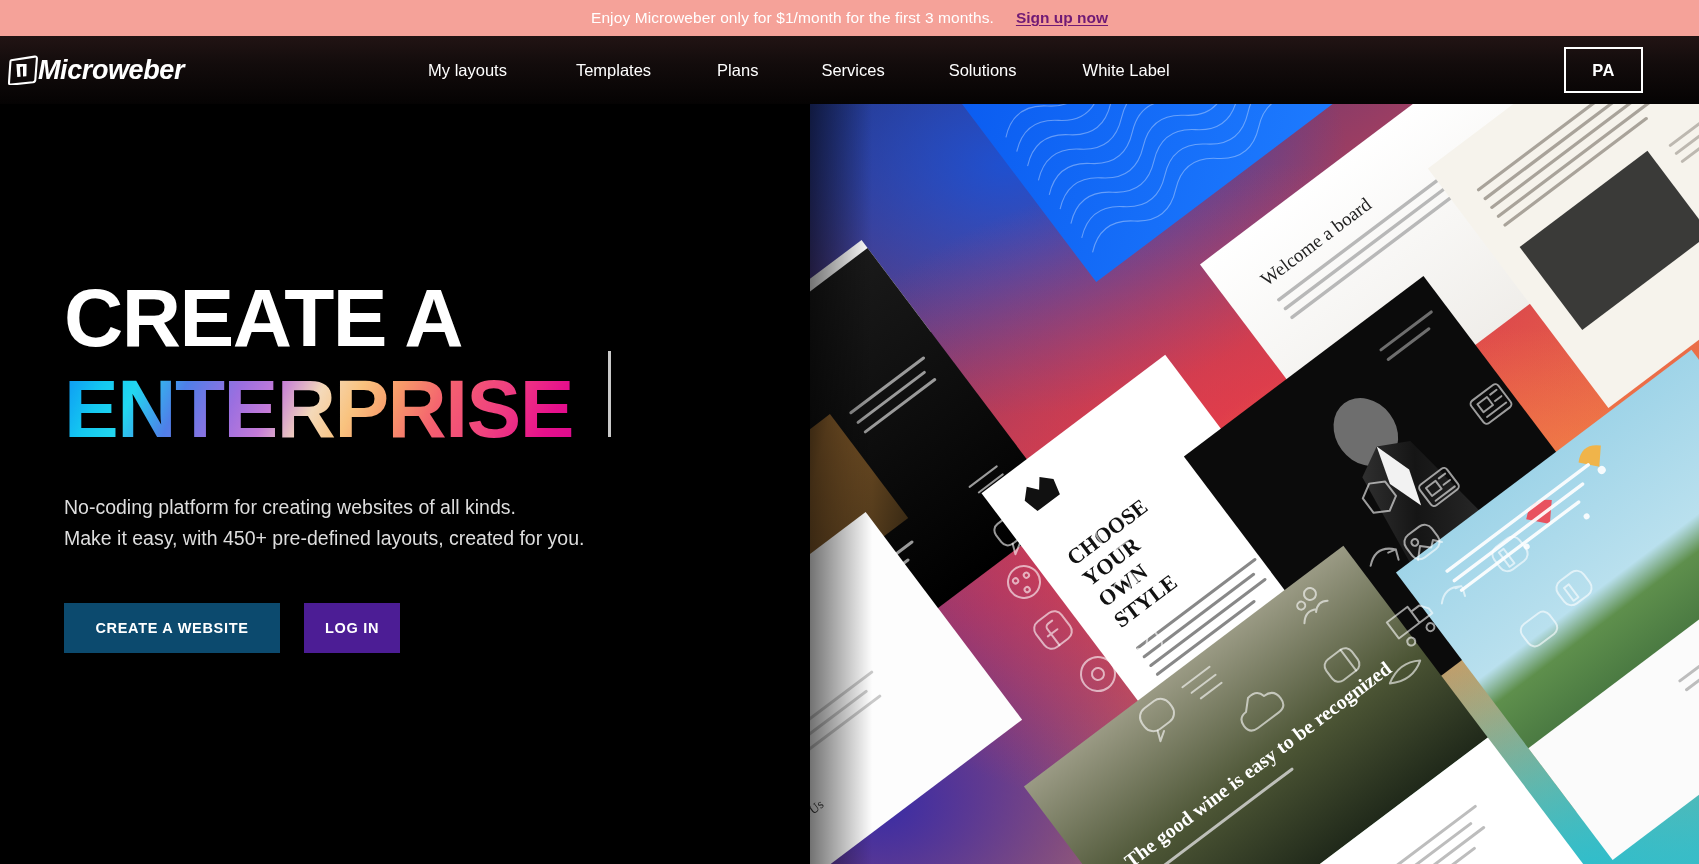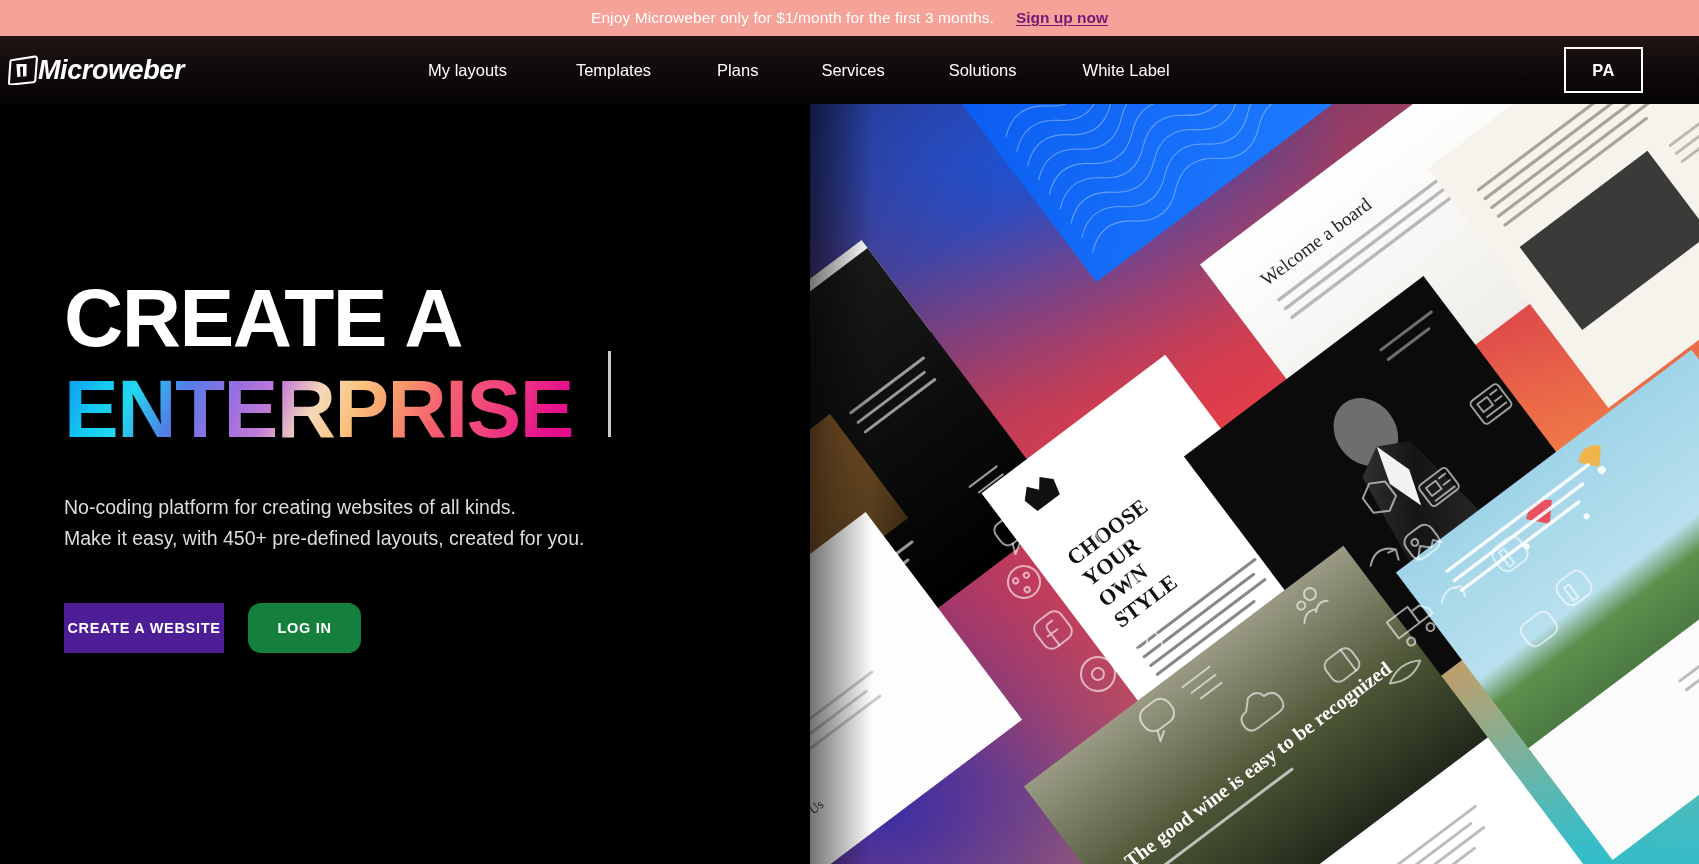--- a/index.html
+++ b/index.html
@@ -200,22 +200,22 @@
     font-size: 14.5px;
     font-weight: bold;
     letter-spacing: .7px;
     color: #ffffff;
     cursor: pointer;
     font-family: "Liberation Sans", sans-serif;
     display: inline-flex;
     align-items: center;
     justify-content: center;
   }
-  .btn-primary { background: #4c1d95; width: 160px; }
-  .btn-secondary { background: #15803d; width: 113px; border-radius: 13px; }
+  .btn-primary { background: #0c4a6e; width: 216px; }
+  .btn-secondary { background: #4c1d95; width: 96px; }
 
   
   .hero-art {
     position: absolute;
     left: 810px;
     top: 0;
     width: 889px;
     height: 760px;
     overflow: hidden;
     background:

